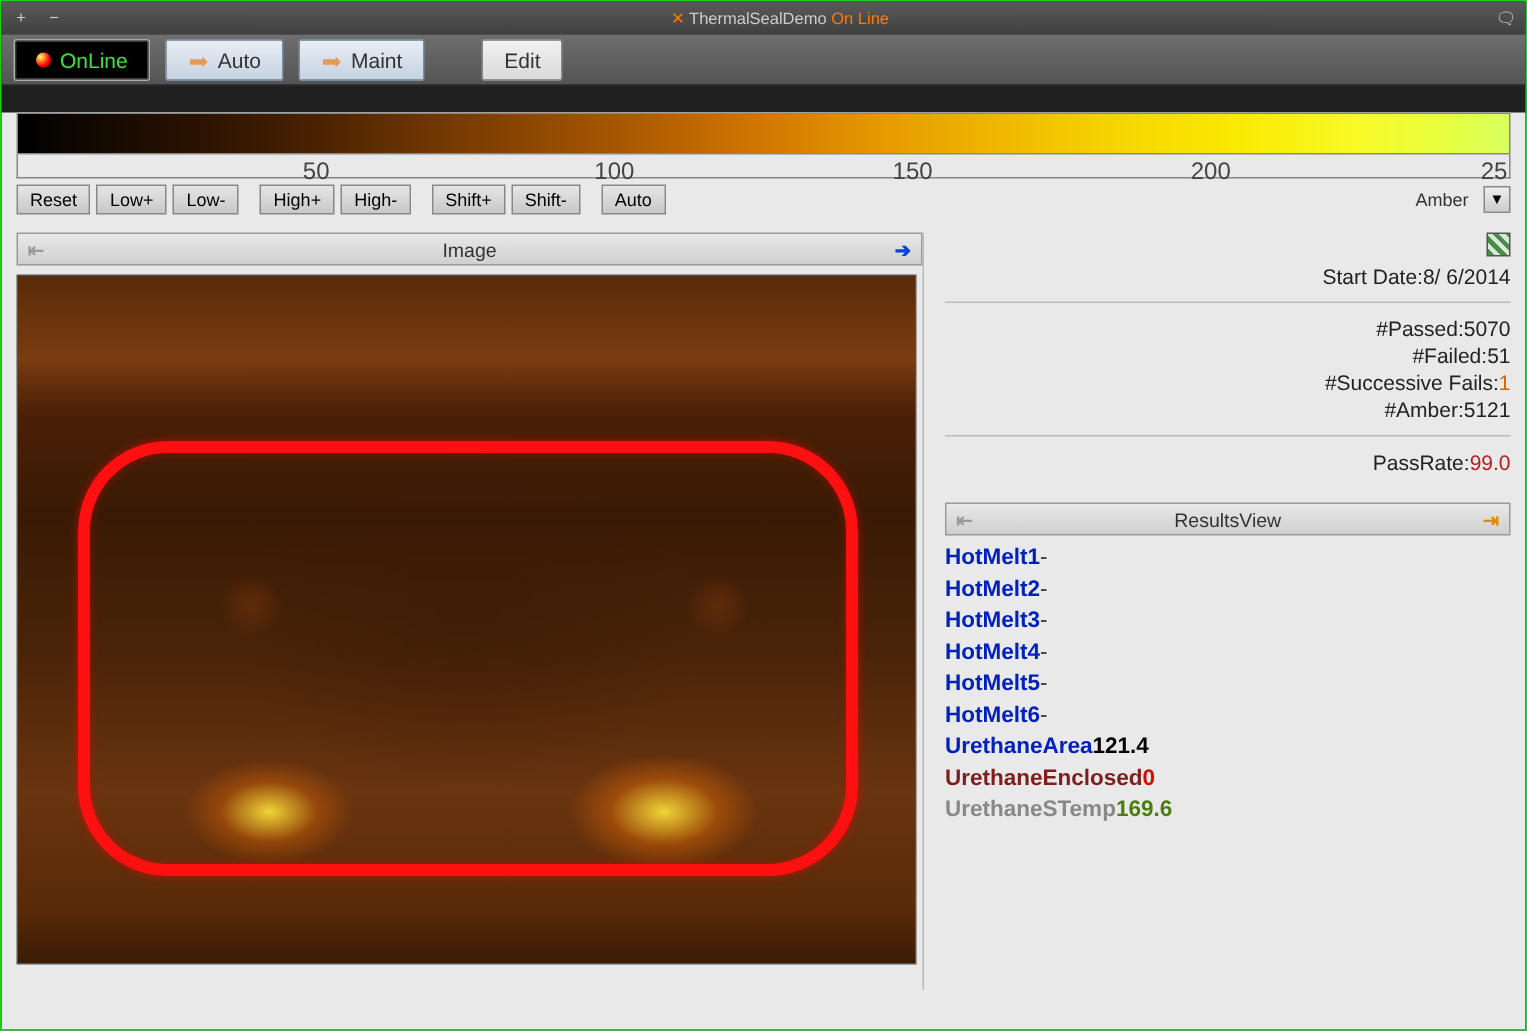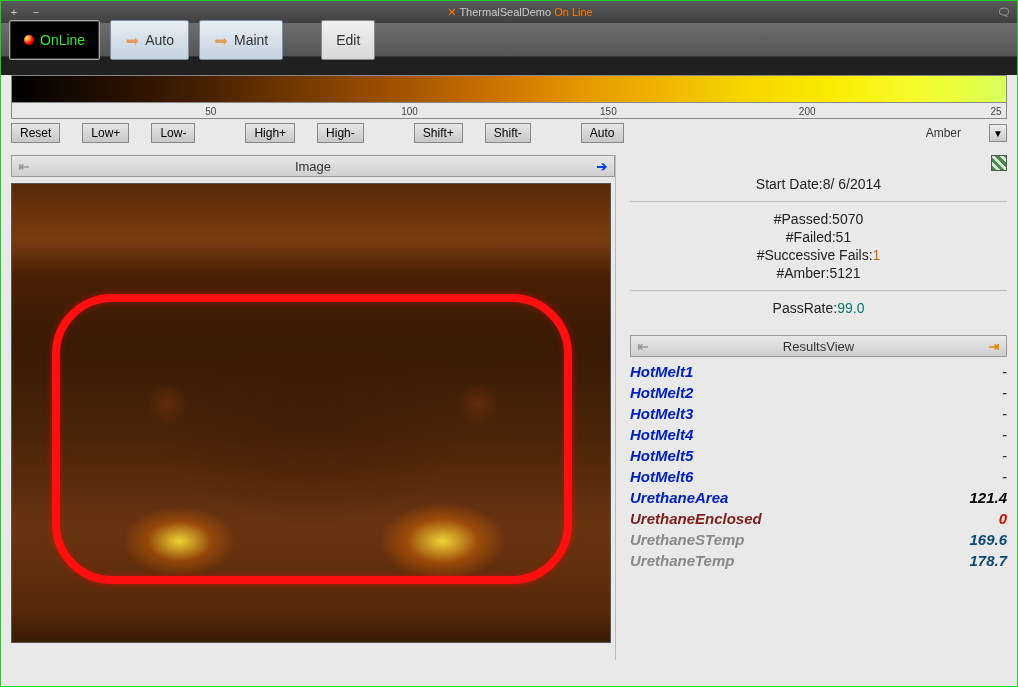--- a/index.html
+++ b/index.html
@@ -31,21 +31,21 @@
   .toolbar {
     height: 34px;
     background: linear-gradient(#6e6e6e,#545454);
     border-bottom: 1px solid #333;
     display: flex;
     align-items: center;
     padding: 0 8px;
     gap: 10px;
   }
   .tbtn {
-    height: 40px;
+    height: 28px;
     padding: 0 14px;
     display: inline-flex;
     align-items: center;
     gap: 6px;
     font-size: 14px;
     border-radius: 2px;
     cursor: default;
   }
   .tbtn.online {
     background: #000;
@@ -84,27 +84,27 @@
       #7a3c00 30%, #a65600 40%, #d27700 50%, #e69a00 58%,
       #f0b800 66%, #f6d600 74%, #faea00 82%, #f8fa28 90%,
       #e6ff40 96%, #d8ff60 100%);
   }
   .scalebar {
     height: 16px;
     position: relative;
     border-left:1px solid #888;
     border-right:1px solid #888;
     border-bottom:1px solid #888;
-    font-size:10px;
+    font-size:16px;
     color:#444;
     padding-left:12px;
   }
   .ticklabel { position:absolute; top:3px; transform:translateX(-50%); }
   .btnrow {
-    display:flex; align-items:center; gap:22px;
+    display:flex; align-items:center; gap:4px;
     margin-top:4px;
     font-size:12px;
   }
   .small-btn {
     background: linear-gradient(#e6e6e6,#c8c8c8);
     border: 1px solid #888;
     padding: 2px 8px;
     font-size:12px;
     cursor:default;
   }
@@ -151,42 +151,42 @@
   }
   .seal {
     position:absolute;
     left: 40px; top: 110px;
     width: 520px; height: 290px;
     border: 8px solid #ff1010;
     border-radius: 60px;
     box-shadow: 0 0 6px rgba(255,0,0,0.6), inset 0 0 6px rgba(255,0,0,0.4);
   }
   .stats { font-size: 14px; color:#222; }
-  .strow { display:flex; justify-content:center; padding: 1px 0; }
+  .strow { display:flex; justify-content:flex-end; padding: 1px 0; }
   .strow .v { text-align:right; }
-  .strow .green { color:#0f766e; }
+  .strow .green { color:#b91c1c; }
   .strow .orange { color:#cc6600; }
   .stats hr { border:none; border-top:1px solid #bbb; margin:8px 0; }
   .hatch {
     float:right;
     width:16px; height:16px;
     border:1px solid #555;
     background: repeating-linear-gradient(45deg,#4a8a4a 0 3px,#d8e8d8 3px 6px);
     margin-bottom:4px;
   }
   .resultsheader { margin-top: 18px; }
   .results { margin-top: 4px; }
-  .rrow { display:flex; justify-content:space-between; padding: 2px 0; font-size:15px; font-weight:bold;font-style:italic; }
+  .rrow { display:flex; padding: 2px 0; font-size:15px; font-weight:bold; }
   .rrow .name.blue { color:#0020c0; }
   .rrow .name.red { color:#7f1d1d; }
   .rrow .name.grey { color:#888; }
   .rrow .val { color:#000; font-weight:bold; }
   .rrow .val.dash { color:#333; font-weight:normal; }
   .rrow .val.red { color:#d01000; }
-  .rrow .val.grey { color:#0c4a6e; }
+  .rrow .val.grey { color:#4d7c0f; }
 </style>
 </head>
 <body>
 
 <div class="titlebar">
   <div class="tb-left">
     <span class="wincontrol">+</span>
     <span class="wincontrol">−</span>
   </div>
   <div class="tb-center">
@@ -328,21 +328,17 @@
             <span class="val ">121.4</span>
           </div>
           <div class="rrow">
             <span class="name red">UrethaneEnclosed</span>
             <span class="val red">0</span>
           </div>
           <div class="rrow">
             <span class="name grey">UrethaneSTemp</span>
             <span class="val grey">169.6</span>
           </div>
-          <div class="rrow">
-            <span class="name grey">UrethaneTemp</span>
-            <span class="val grey">178.7</span>
-          </div>
         </div>
     </div>
   </div>
 
 </div>
 
 </body></html>

